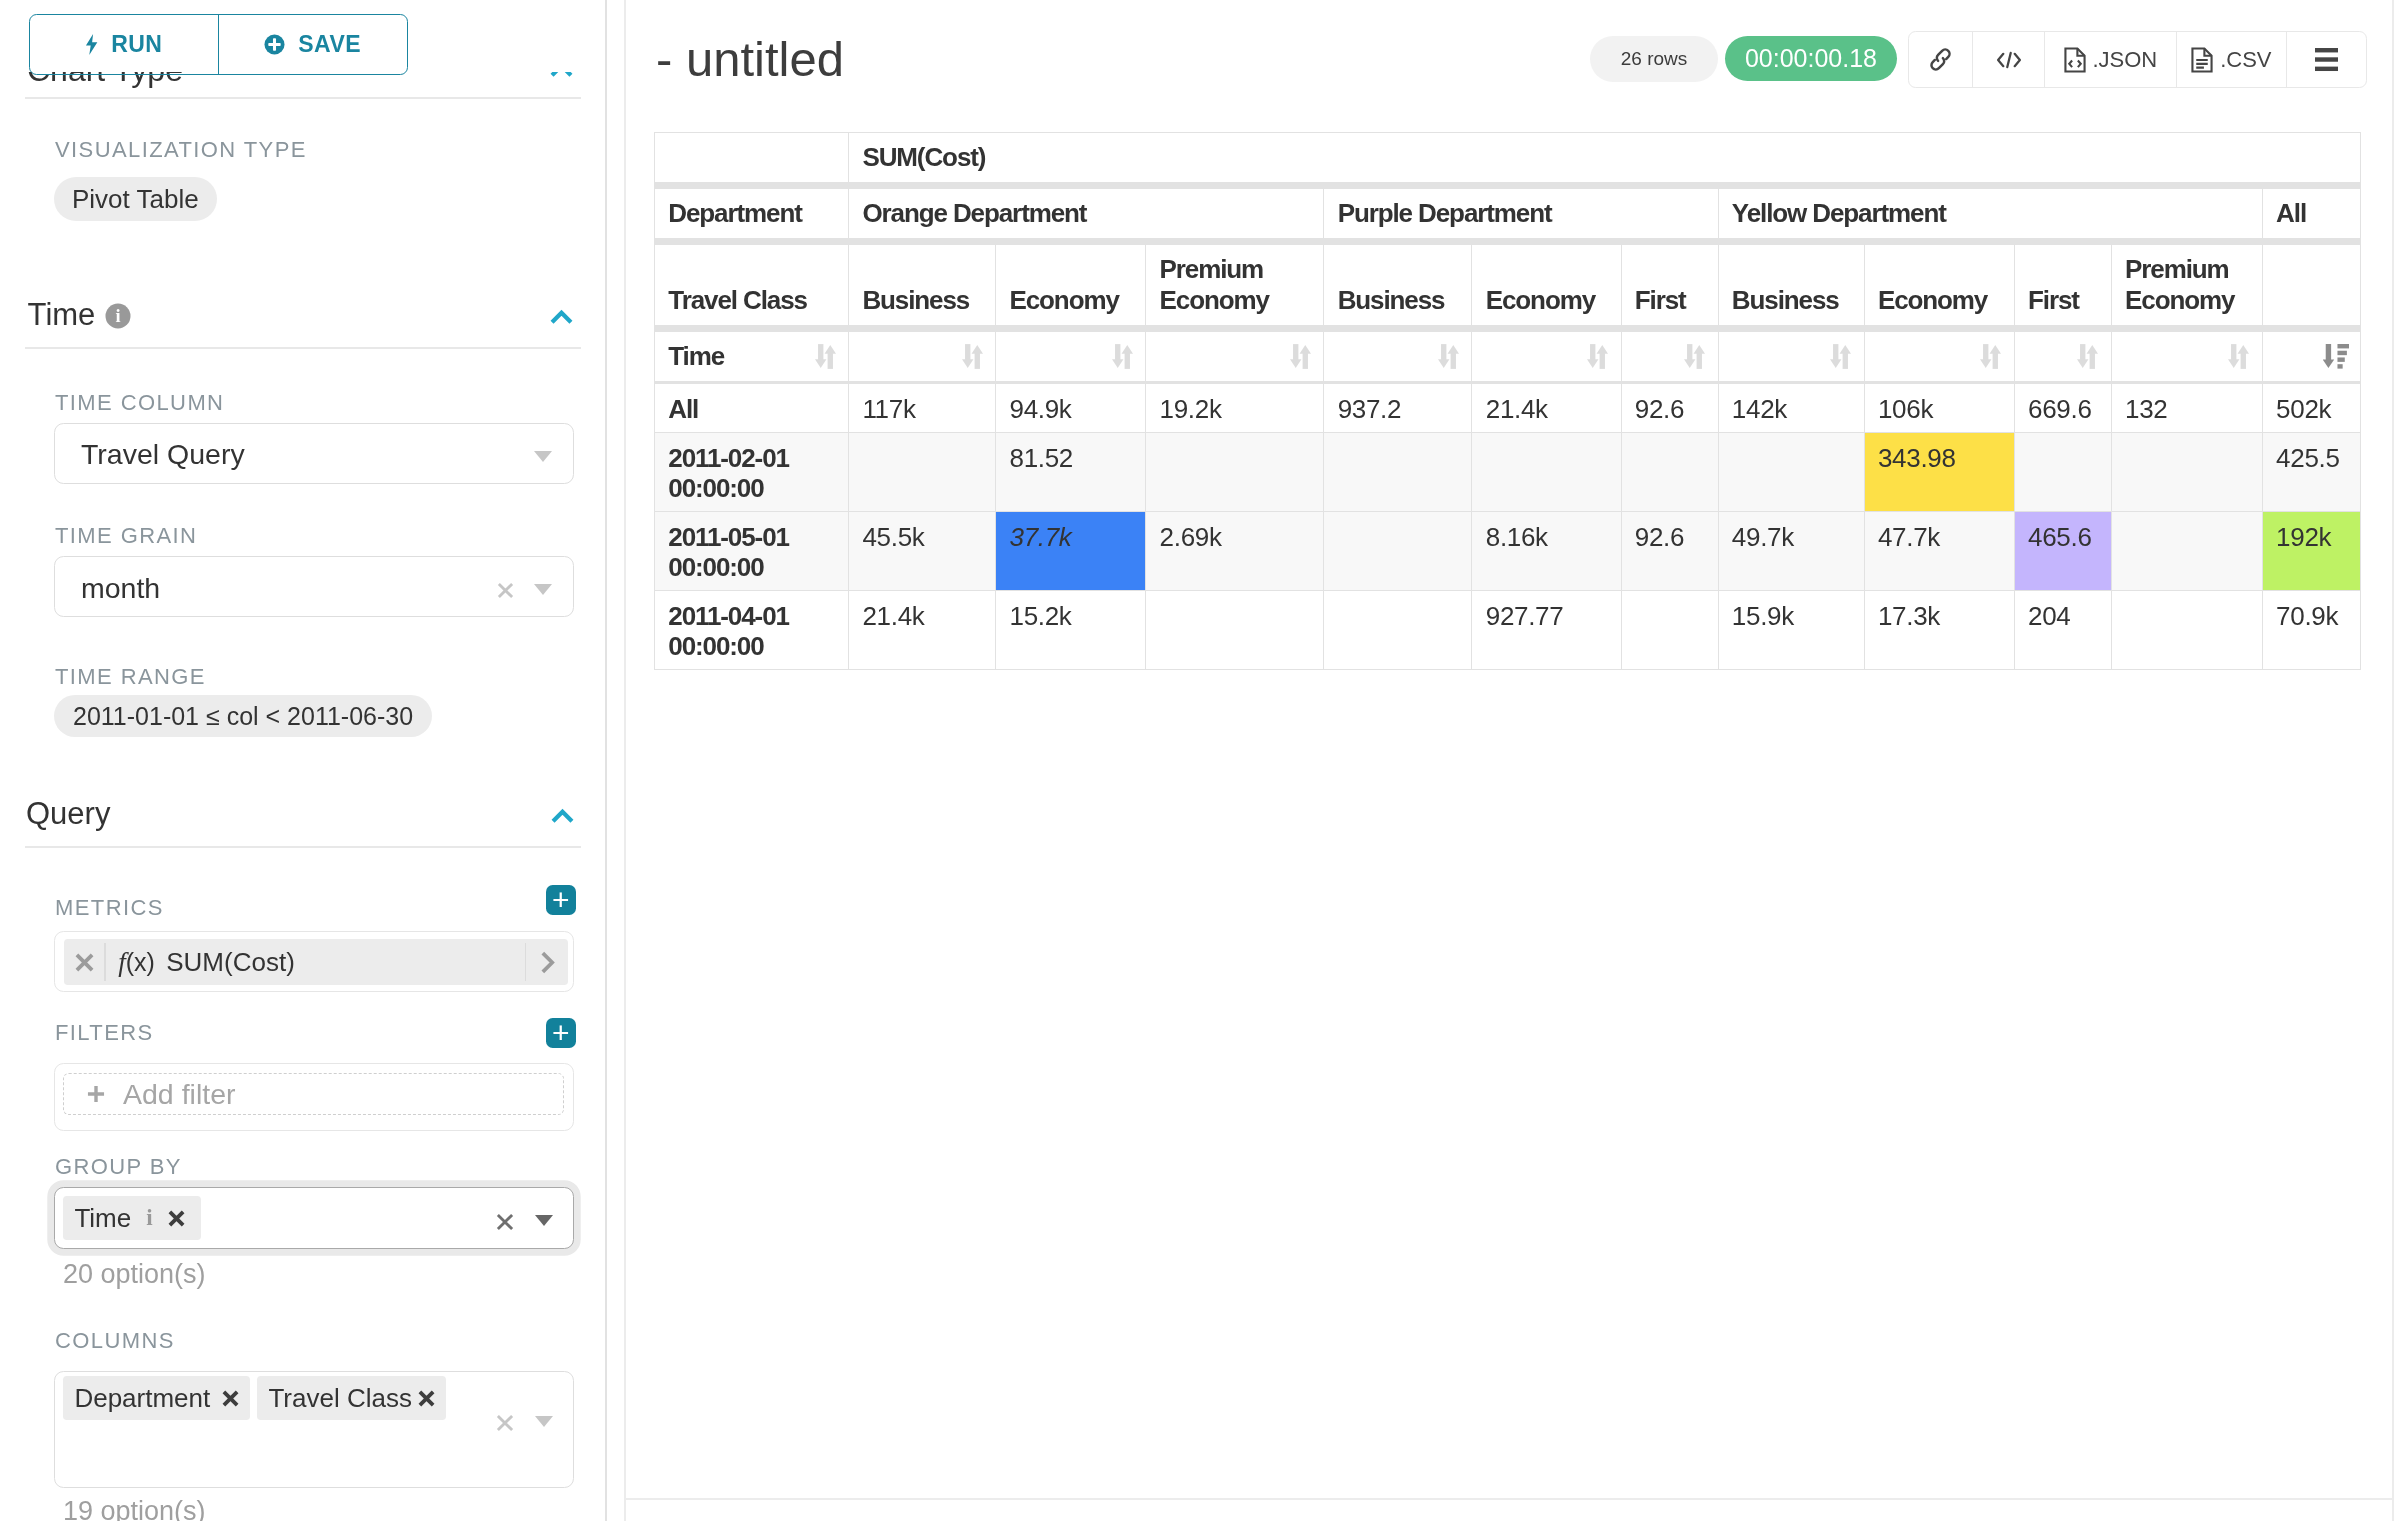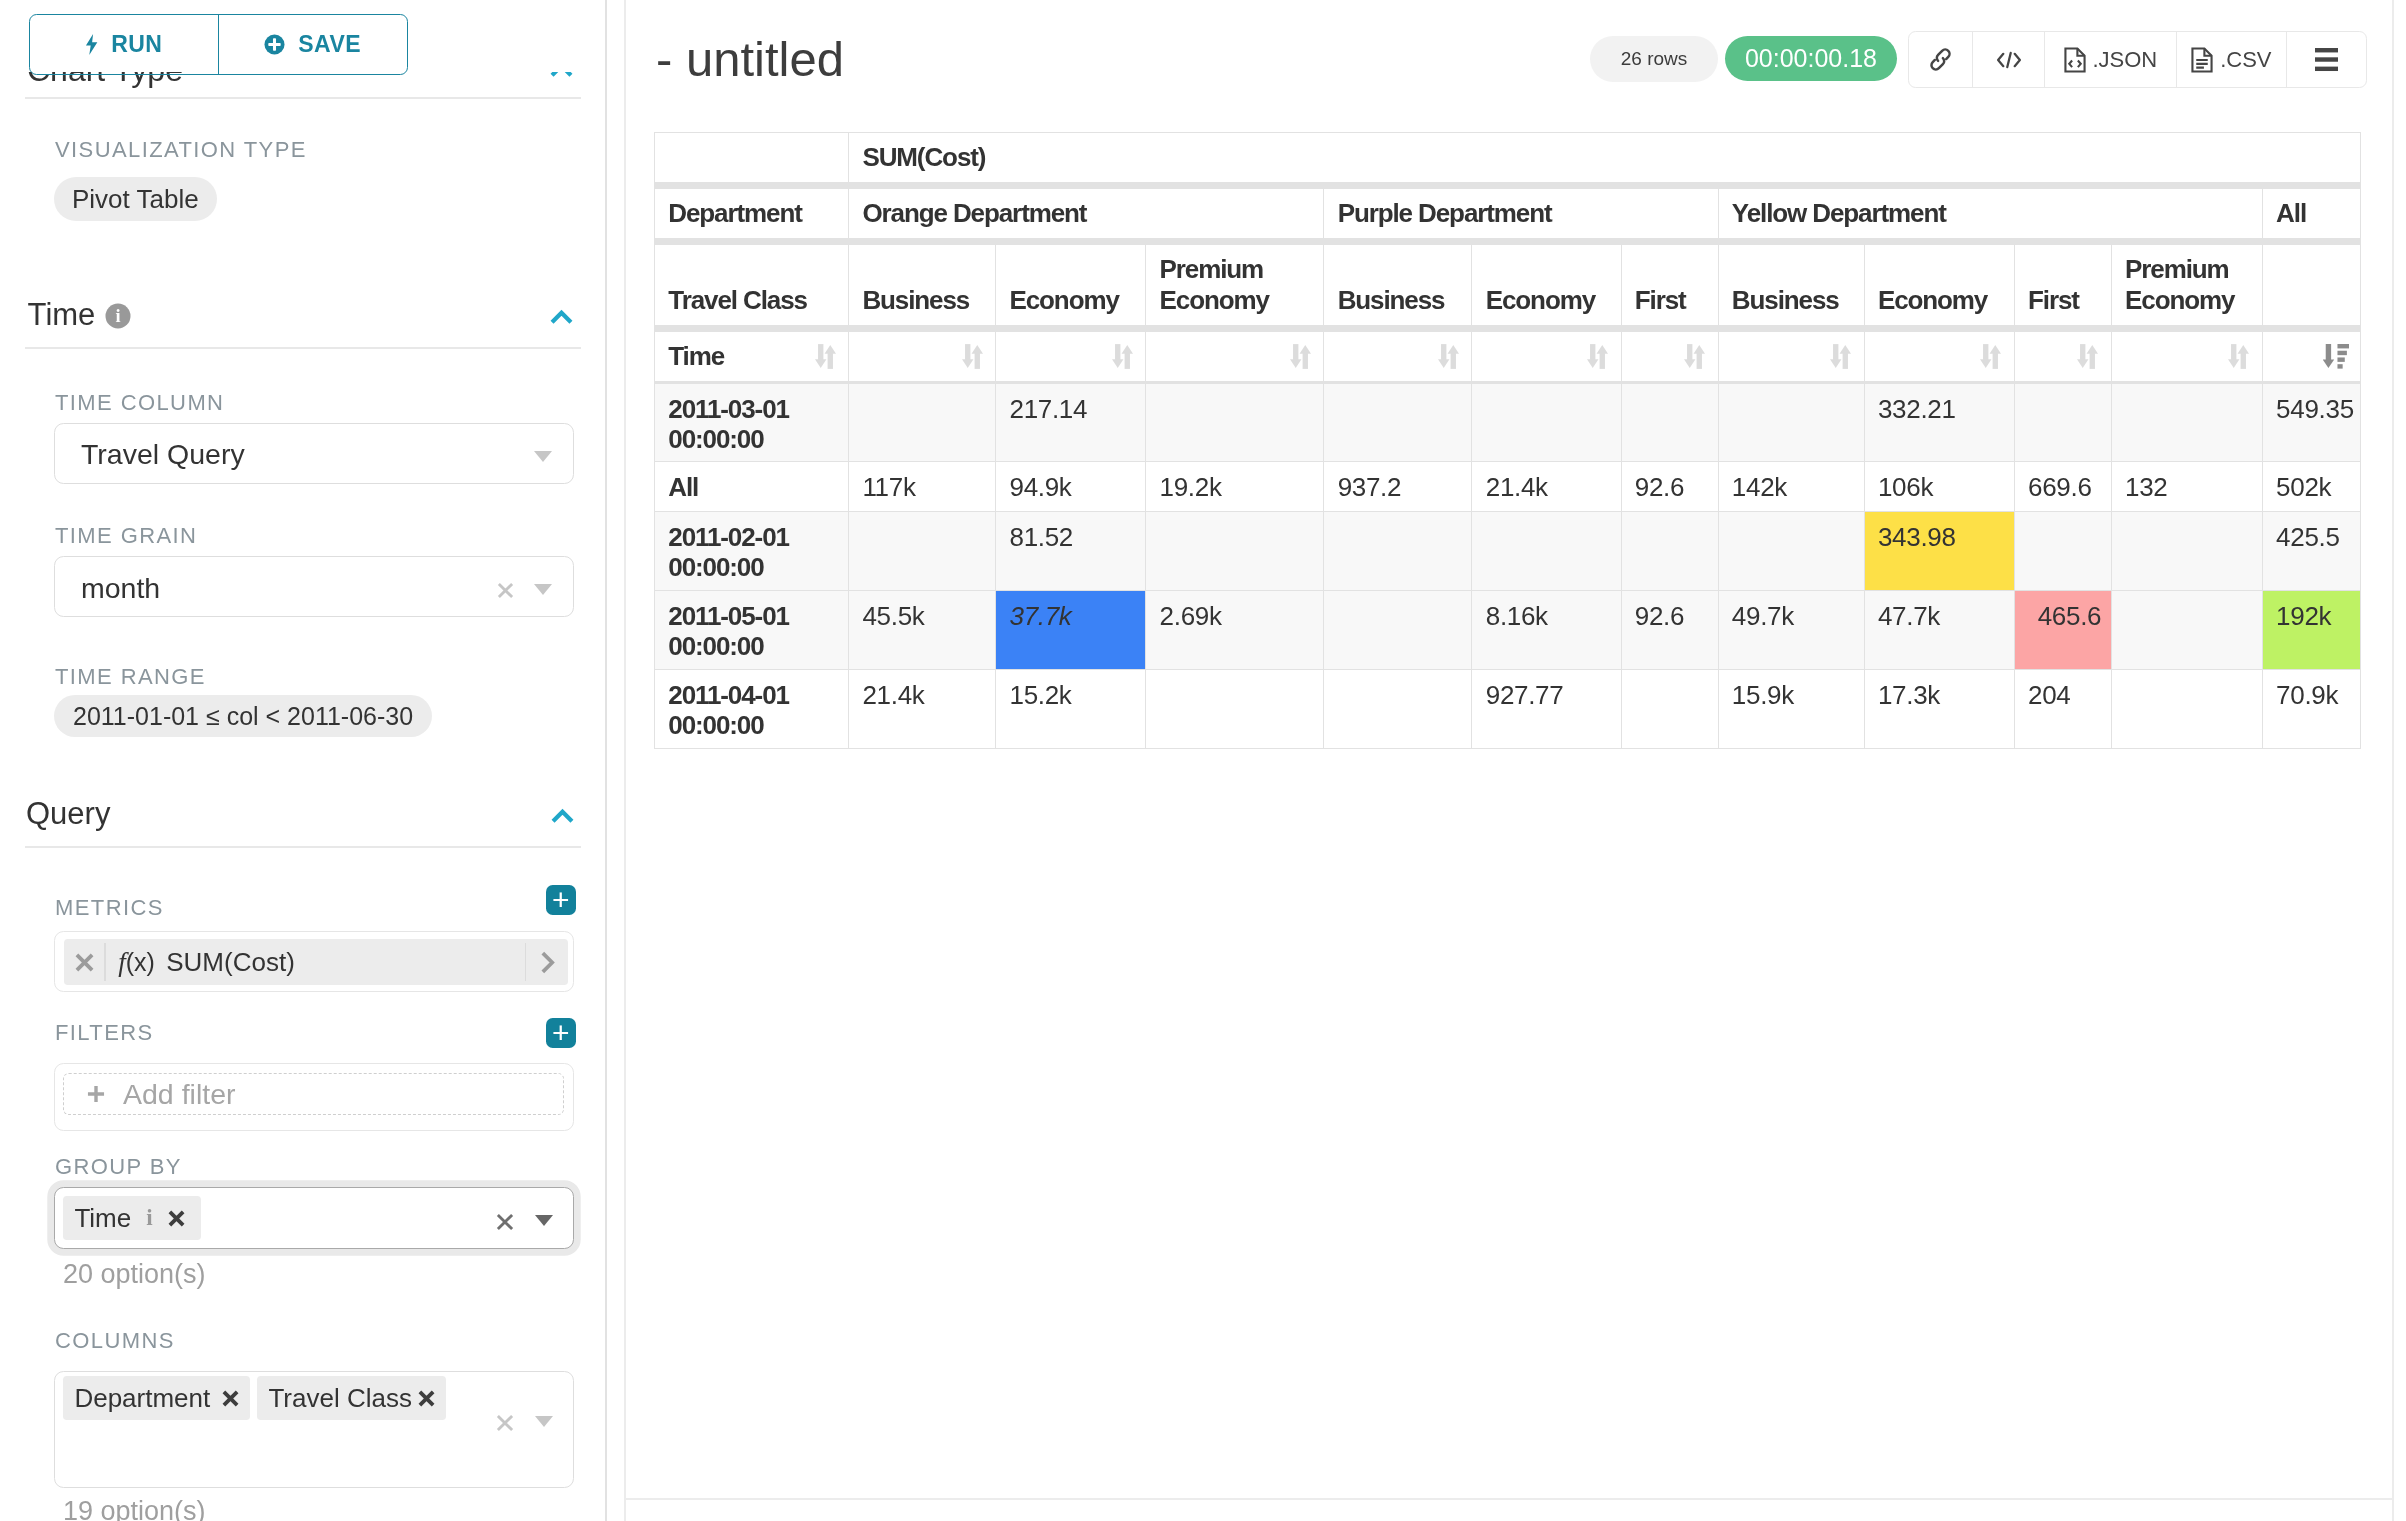--- a/index.html
+++ b/index.html
@@ -388,34 +388,20 @@
                   <rect x="15" y="0" width="12" height="4.6"></rect>
                   <rect x="15" y="7" width="9.8" height="4.6"></rect>
                   <rect x="15" y="14" width="7.6" height="4.6"></rect>
                   <rect x="15" y="21" width="5.4" height="4.6"></rect>
                 </g>
               </svg>
             </span>
           </div>
         </th>
       </tr>
-      <tr style="height:79px;">
-        <th class="br" style="background:#f8f8f8;border-bottom:1.9px solid #e2e2e2;padding:9.5px 9.5px 0 13.3px;vertical-align:top;line-height:30px;">2011-03-01<br>00:00:00</th>
-        <td class="br " style="background:#f8f8f8;border-bottom:1.9px solid #e2e2e2;padding:9.5px 9.5px 0 13.3px;vertical-align:top;line-height:30px;"></td>
-        <td class="br " style="background:#f8f8f8;border-bottom:1.9px solid #e2e2e2;padding:9.5px 9.5px 0 13.3px;vertical-align:top;line-height:30px;">217.14</td>
-        <td class="br " style="background:#f8f8f8;border-bottom:1.9px solid #e2e2e2;padding:9.5px 9.5px 0 13.3px;vertical-align:top;line-height:30px;"></td>
-        <td class="br " style="background:#f8f8f8;border-bottom:1.9px solid #e2e2e2;padding:9.5px 9.5px 0 13.3px;vertical-align:top;line-height:30px;"></td>
-        <td class="br " style="background:#f8f8f8;border-bottom:1.9px solid #e2e2e2;padding:9.5px 9.5px 0 13.3px;vertical-align:top;line-height:30px;"></td>
-        <td class="br " style="background:#f8f8f8;border-bottom:1.9px solid #e2e2e2;padding:9.5px 9.5px 0 13.3px;vertical-align:top;line-height:30px;"></td>
-        <td class="br " style="background:#f8f8f8;border-bottom:1.9px solid #e2e2e2;padding:9.5px 9.5px 0 13.3px;vertical-align:top;line-height:30px;"></td>
-        <td class="br " style="background:#f8f8f8;border-bottom:1.9px solid #e2e2e2;padding:9.5px 9.5px 0 13.3px;vertical-align:top;line-height:30px;">332.21</td>
-        <td class="br " style="background:#f8f8f8;border-bottom:1.9px solid #e2e2e2;padding:9.5px 9.5px 0 13.3px;vertical-align:top;line-height:30px;"></td>
-        <td class="br " style="background:#f8f8f8;border-bottom:1.9px solid #e2e2e2;padding:9.5px 9.5px 0 13.3px;vertical-align:top;line-height:30px;"></td>
-        <td class="" style="background:#f8f8f8;border-bottom:1.9px solid #e2e2e2;padding:9.5px 9.5px 0 13.3px;vertical-align:top;line-height:30px;">549.35</td>
-      </tr>
       <tr style="height:50px;">
         <th class="br" style="border-bottom:1.9px solid #e2e2e2;padding:9.5px 9.5px 0 13.3px;vertical-align:top;line-height:30px;">All</th>
         <td class="br " style="border-bottom:1.9px solid #e2e2e2;padding:9.5px 9.5px 0 13.3px;vertical-align:top;line-height:30px;">117k</td>
         <td class="br " style="border-bottom:1.9px solid #e2e2e2;padding:9.5px 9.5px 0 13.3px;vertical-align:top;line-height:30px;">94.9k</td>
         <td class="br " style="border-bottom:1.9px solid #e2e2e2;padding:9.5px 9.5px 0 13.3px;vertical-align:top;line-height:30px;">19.2k</td>
         <td class="br " style="border-bottom:1.9px solid #e2e2e2;padding:9.5px 9.5px 0 13.3px;vertical-align:top;line-height:30px;">937.2</td>
         <td class="br " style="border-bottom:1.9px solid #e2e2e2;padding:9.5px 9.5px 0 13.3px;vertical-align:top;line-height:30px;">21.4k</td>
         <td class="br " style="border-bottom:1.9px solid #e2e2e2;padding:9.5px 9.5px 0 13.3px;vertical-align:top;line-height:30px;">92.6</td>
         <td class="br " style="border-bottom:1.9px solid #e2e2e2;padding:9.5px 9.5px 0 13.3px;vertical-align:top;line-height:30px;">142k</td>
         <td class="br " style="border-bottom:1.9px solid #e2e2e2;padding:9.5px 9.5px 0 13.3px;vertical-align:top;line-height:30px;">106k</td>
@@ -440,21 +426,21 @@
       <tr style="height:79px;">
         <th class="br" style="background:#f8f8f8;border-bottom:1.9px solid #e2e2e2;padding:9.5px 9.5px 0 13.3px;vertical-align:top;line-height:30px;">2011-05-01<br>00:00:00</th>
         <td class="br " style="background:#f8f8f8;border-bottom:1.9px solid #e2e2e2;padding:9.5px 9.5px 0 13.3px;vertical-align:top;line-height:30px;">45.5k</td>
         <td class="br " style="background:#3b82f6;border-bottom:1.9px solid #e2e2e2;padding:9.5px 9.5px 0 13.3px;vertical-align:top;line-height:30px;font-style:italic;">37.7k</td>
         <td class="br " style="background:#f8f8f8;border-bottom:1.9px solid #e2e2e2;padding:9.5px 9.5px 0 13.3px;vertical-align:top;line-height:30px;">2.69k</td>
         <td class="br " style="background:#f8f8f8;border-bottom:1.9px solid #e2e2e2;padding:9.5px 9.5px 0 13.3px;vertical-align:top;line-height:30px;"></td>
         <td class="br " style="background:#f8f8f8;border-bottom:1.9px solid #e2e2e2;padding:9.5px 9.5px 0 13.3px;vertical-align:top;line-height:30px;">8.16k</td>
         <td class="br " style="background:#f8f8f8;border-bottom:1.9px solid #e2e2e2;padding:9.5px 9.5px 0 13.3px;vertical-align:top;line-height:30px;">92.6</td>
         <td class="br " style="background:#f8f8f8;border-bottom:1.9px solid #e2e2e2;padding:9.5px 9.5px 0 13.3px;vertical-align:top;line-height:30px;">49.7k</td>
         <td class="br " style="background:#f8f8f8;border-bottom:1.9px solid #e2e2e2;padding:9.5px 9.5px 0 13.3px;vertical-align:top;line-height:30px;">47.7k</td>
-        <td class="br " style="background:#fca5a5;border-bottom:1.9px solid #e2e2e2;padding:9.5px 9.5px 0 13.3px;vertical-align:top;line-height:30px;text-align:right;">465.6</td>
+        <td class="br " style="background:#c4b5fd;border-bottom:1.9px solid #e2e2e2;padding:9.5px 9.5px 0 13.3px;vertical-align:top;line-height:30px;">465.6</td>
         <td class="br " style="background:#f8f8f8;border-bottom:1.9px solid #e2e2e2;padding:9.5px 9.5px 0 13.3px;vertical-align:top;line-height:30px;"></td>
         <td class="" style="background:#bef264;border-bottom:1.9px solid #e2e2e2;padding:9.5px 9.5px 0 13.3px;vertical-align:top;line-height:30px;">192k</td>
       </tr>
       <tr style="height:79px;">
         <th class="br" style="border-bottom:1.9px solid #e2e2e2;padding:9.5px 9.5px 0 13.3px;vertical-align:top;line-height:30px;">2011-04-01<br>00:00:00</th>
         <td class="br " style="border-bottom:1.9px solid #e2e2e2;padding:9.5px 9.5px 0 13.3px;vertical-align:top;line-height:30px;">21.4k</td>
         <td class="br " style="border-bottom:1.9px solid #e2e2e2;padding:9.5px 9.5px 0 13.3px;vertical-align:top;line-height:30px;">15.2k</td>
         <td class="br " style="border-bottom:1.9px solid #e2e2e2;padding:9.5px 9.5px 0 13.3px;vertical-align:top;line-height:30px;"></td>
         <td class="br " style="border-bottom:1.9px solid #e2e2e2;padding:9.5px 9.5px 0 13.3px;vertical-align:top;line-height:30px;"></td>
         <td class="br " style="border-bottom:1.9px solid #e2e2e2;padding:9.5px 9.5px 0 13.3px;vertical-align:top;line-height:30px;">927.77</td>

